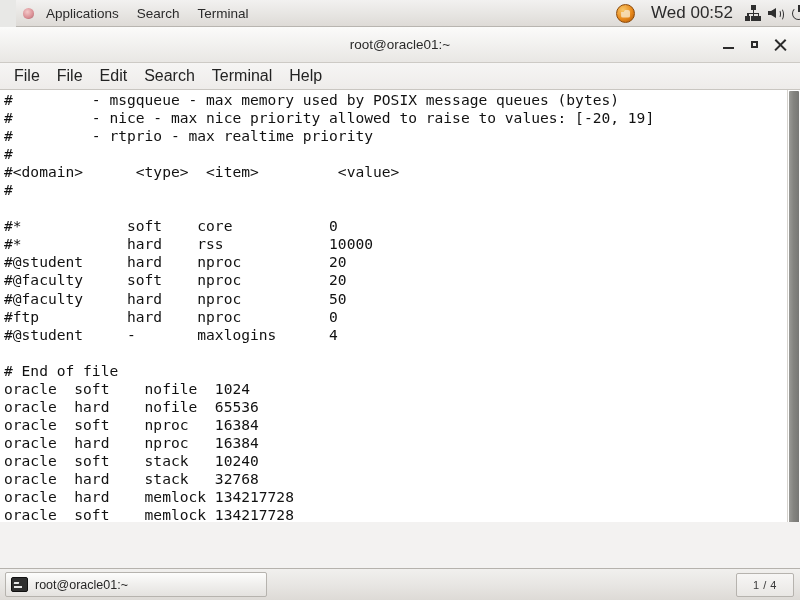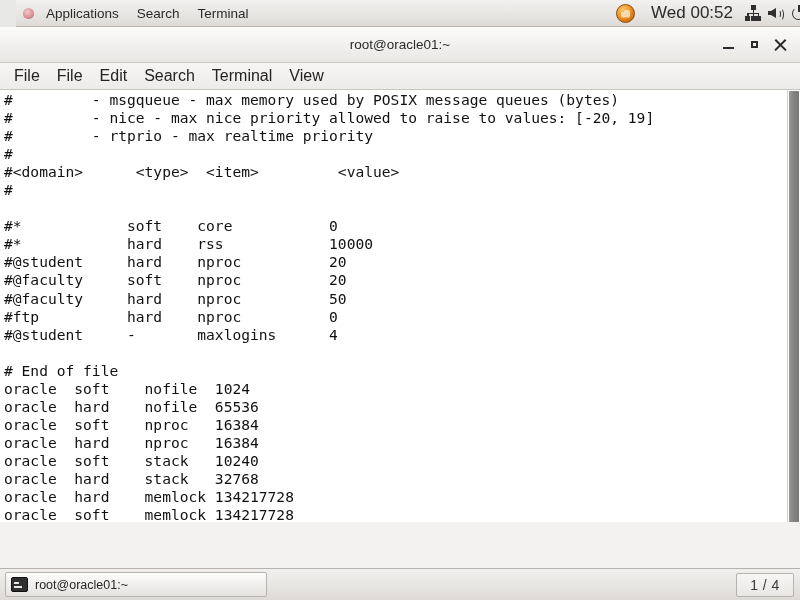--- a/index.html
+++ b/index.html
@@ -301,21 +301,21 @@
     border: 1px solid #b6b3ae;
     border-radius: 2px;
     background: linear-gradient(to bottom, #f7f6f5 0%, #e9e7e4 100%);
     display: flex;
     align-items: center;
     justify-content: center;
     box-sizing: border-box;
     cursor: default;
   }
   #workspace-label {
-    font-size: 14px;
+    font-size: 11px;
     color: #3a3a3a;
     letter-spacing: .5px;
   }
 </style>
 </head>
 <body>
 
 <div id="screen">
 
   <div id="top-panel">
@@ -372,21 +372,21 @@
           </div>
       </div>
     </div>
 
     <div id="menubar">
       <div class="menu-item">File</div>
       <div class="menu-item">File</div>
       <div class="menu-item">Edit</div>
       <div class="menu-item">Search</div>
       <div class="menu-item">Terminal</div>
-      <div class="menu-item">View</div>
+      <div class="menu-item">Help</div>
     </div>
 
     <div id="term-area">
       <pre id="term-text">#         - msgqueue - max memory used by POSIX message queues (bytes)
 #         - nice - max nice priority allowed to raise to values: [-20, 19]
 #         - rtprio - max realtime priority
 #
 #&lt;domain&gt;      &lt;type&gt;  &lt;item&gt;         &lt;value&gt;
 #
 

